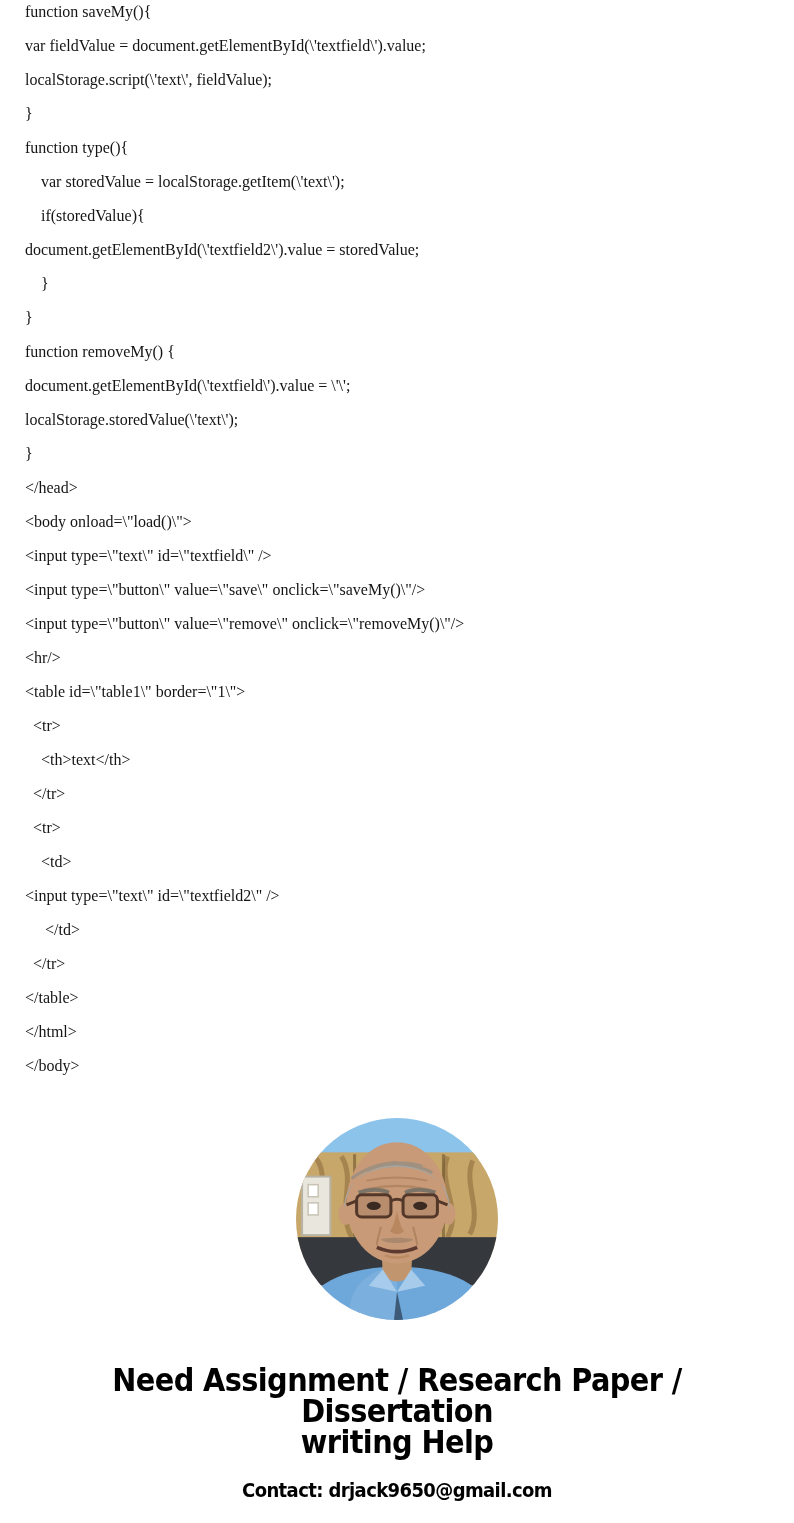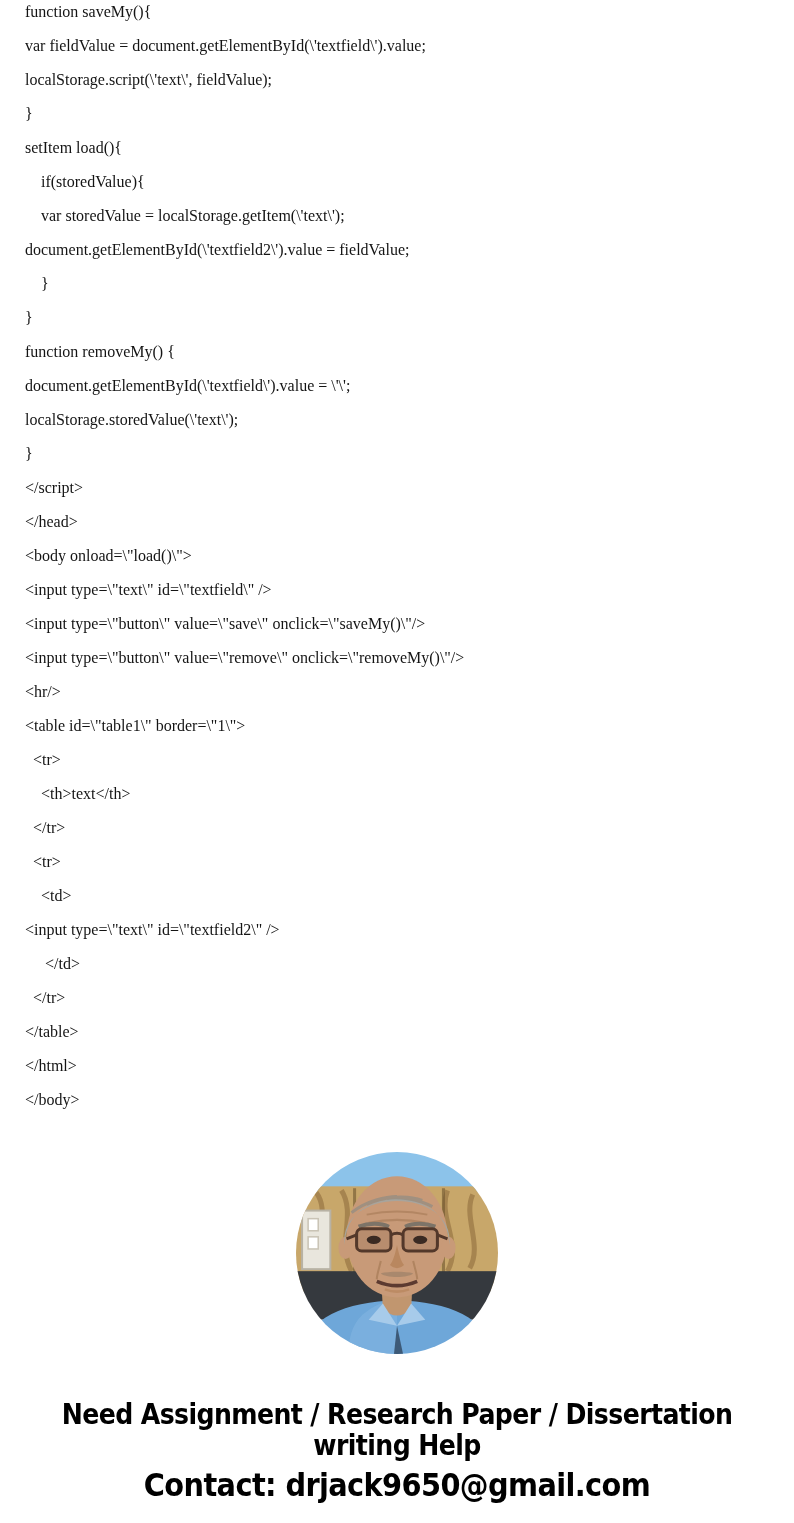--- a/index.html
+++ b/index.html
@@ -38,54 +38,53 @@
   .footer-banner {
     margin-top: 45px;
     text-align: center;
     color: #000000;
     font-family: "DejaVu Sans", "Liberation Sans", sans-serif;
     font-weight: bold;
     font-stretch: condensed;
     letter-spacing: -0.6px;
   }
   .footer-banner .help-heading {
-    margin: 8px;
-    font-size: 28px;
+    margin: 16px;
+    font-size: 32px;
     line-height: 31px;
     font-weight: bold;
   }
   .footer-banner .contact-line {
     margin: 0;
     padding-top: 1px;
-    font-size: 32px;
+    font-size: 20px;
     line-height: 31px;
     font-weight: bold;
   }
 </style>
 </head>
 <body>
 
 <main>
 
   <section class="code-block">
       <p class="code-line">function saveMy(){</p>
       <p class="code-line">var fieldValue = document.getElementById(\'textfield\').value;</p>
       <p class="code-line">localStorage.script(\'text\', fieldValue);</p>
       <p class="code-line">}</p>
-      <p class="code-line">setItem load(){</p>
+      <p class="code-line">function type(){</p>
+      <p class="code-line">    var storedValue = localStorage.getItem(\'text\');</p>
       <p class="code-line">    if(storedValue){</p>
-      <p class="code-line">    var storedValue = localStorage.getItem(\'text\');</p>
-      <p class="code-line">document.getElementById(\'textfield2\').value = fieldValue;</p>
+      <p class="code-line">document.getElementById(\'textfield2\').value = storedValue;</p>
       <p class="code-line">    }</p>
       <p class="code-line">}</p>
       <p class="code-line">function removeMy() {</p>
       <p class="code-line">document.getElementById(\'textfield\').value = \'\';</p>
       <p class="code-line">localStorage.storedValue(\'text\');</p>
       <p class="code-line">}</p>
-      <p class="code-line">&lt;/script&gt;</p>
       <p class="code-line">&lt;/head&gt;</p>
       <p class="code-line">&lt;body onload=\"load()\"&gt;</p>
       <p class="code-line">&lt;input type=\"text\" id=\"textfield\" /&gt;</p>
       <p class="code-line">&lt;input type=\"button\" value=\"save\" onclick=\"saveMy()\"/&gt;</p>
       <p class="code-line">&lt;input type=\"button\" value=\"remove\" onclick=\"removeMy()\"/&gt;</p>
       <p class="code-line">&lt;hr/&gt;</p>
       <p class="code-line">&lt;table id=\"table1\" border=\"1\"&gt;</p>
       <p class="code-line">  &lt;tr&gt;</p>
       <p class="code-line">    &lt;th&gt;text&lt;/th&gt;</p>
       <p class="code-line">  &lt;/tr&gt;</p>

